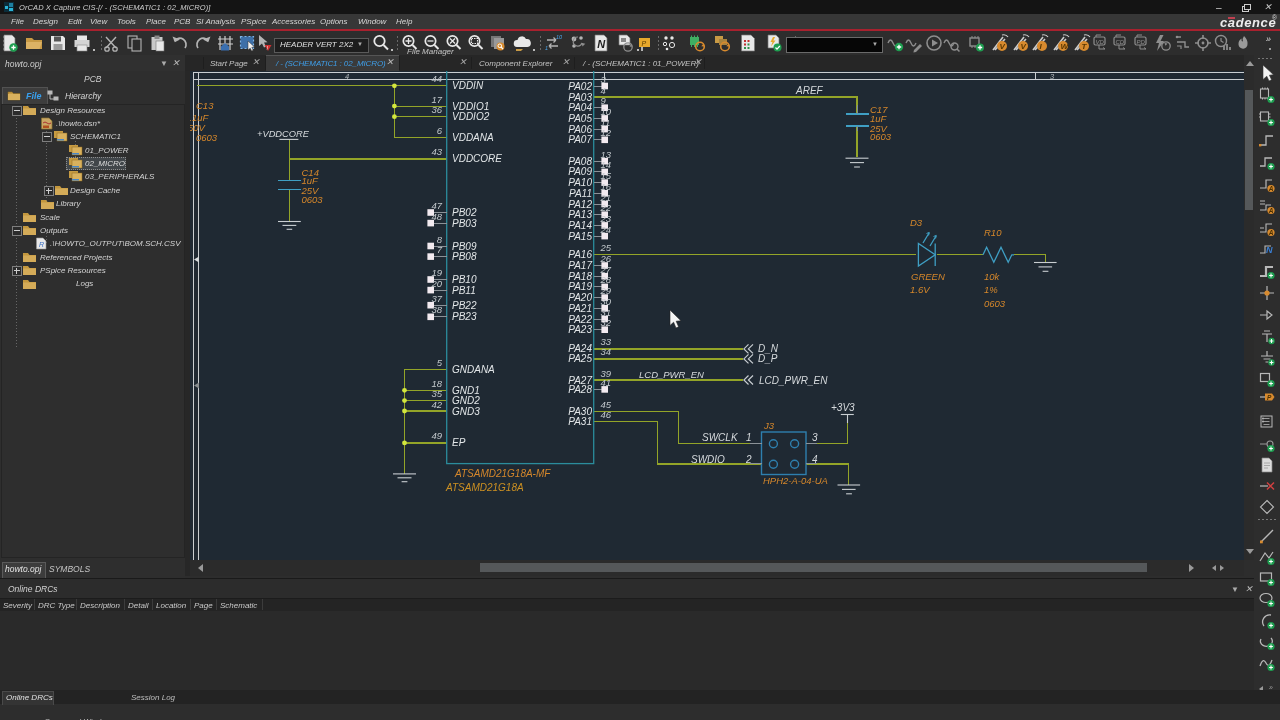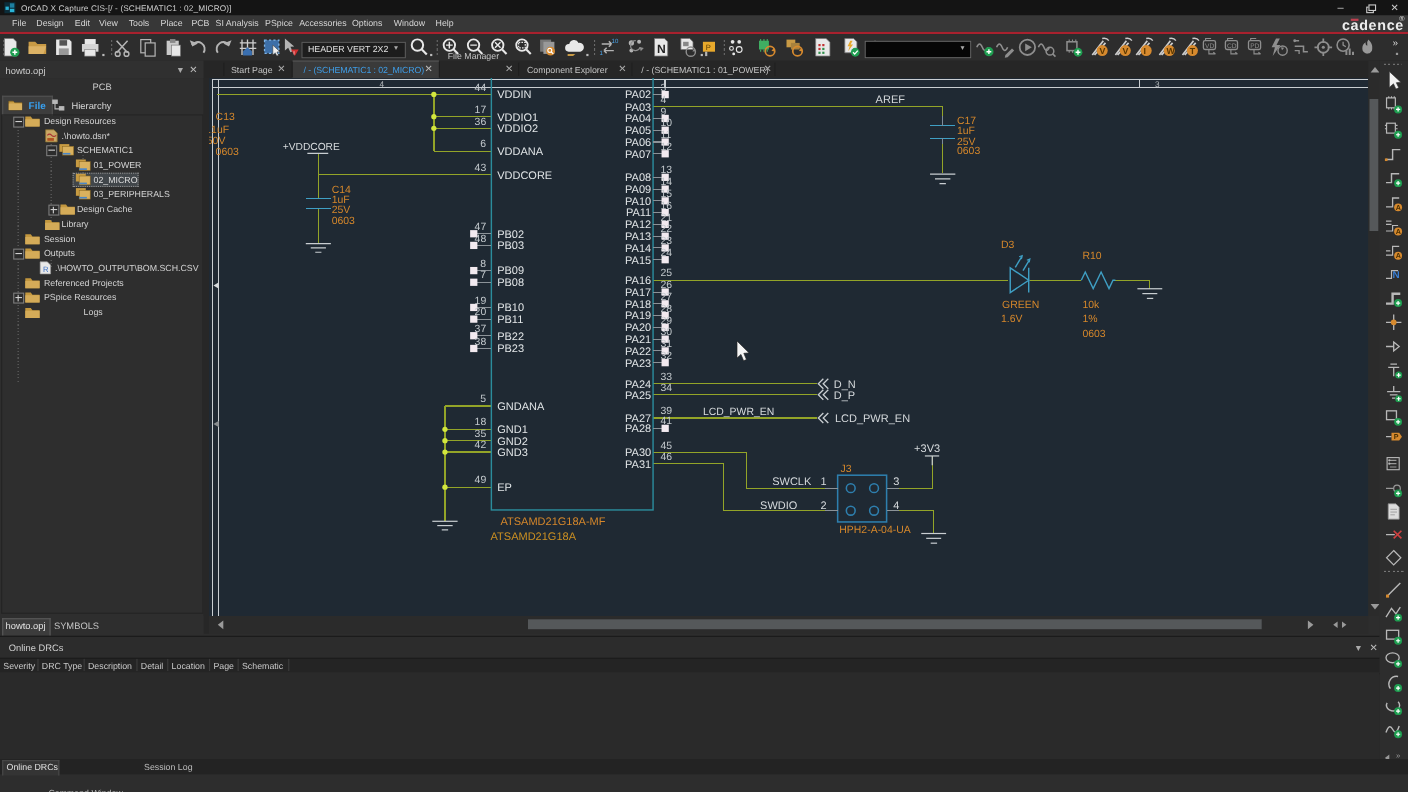--- a/index.html
+++ b/index.html
@@ -1,19 +1,19 @@
 <!DOCTYPE html>
 <html><head><meta charset="utf-8">
 <style>
   html,body{margin:0;padding:0;}
   body{width:1280px;height:720px;overflow:hidden;background:#2d2d2d;
        font-family:"Liberation Sans",sans-serif;-webkit-font-smoothing:antialiased;}
   .abs{position:absolute;}
   .txt{position:absolute;white-space:nowrap;line-height:1;}
-  #stage{position:relative;width:1280px;height:720px;}
+  #stage{position:relative;width:1280px;height:720px;font-style:italic;}
   svg{display:block;}
 </style></head>
 <body>
 <div id="stage">
 
 <div class="abs" style="left:0;top:0;width:1280px;height:14px;background:#141414;"></div>
 <div class="abs" style="left:4px;top:2px;width:10px;height:10px;background:#0c2d3a;">
   <div class="abs" style="left:1px;top:4px;width:3px;height:3px;background:#2ab3d6;"></div>
   <div class="abs" style="left:5px;top:1px;width:4px;height:4px;background:#1d7fa0;"></div>
   <div class="abs" style="left:5px;top:6px;width:4px;height:3px;background:#2ab3d6;"></div>
@@ -454,21 +454,21 @@
   </svg>
 
   <div class="txt" style="left:40px;top:36px;font-size:8px;color:#d4d4d4;">Design Resources</div>
   <div class="txt" style="left:56px;top:49px;font-size:8px;color:#d4d4d4;">.\howto.dsn*</div>
   <div class="txt" style="left:70px;top:62px;font-size:8px;color:#d4d4d4;">SCHEMATIC1</div>
   <div class="txt" style="left:85px;top:76px;font-size:8px;color:#d4d4d4;">01_POWER</div>
   <div class="txt" style="left:85px;top:89px;font-size:8px;color:#dedede;">02_MICRO</div>
   <div class="txt" style="left:85px;top:102px;font-size:8px;color:#d4d4d4;">03_PERIPHERALS</div>
   <div class="txt" style="left:70px;top:116px;font-size:8px;color:#d4d4d4;">Design Cache</div>
   <div class="txt" style="left:56px;top:129px;font-size:8px;color:#d4d4d4;">Library</div>
-  <div class="txt" style="left:40px;top:143px;font-size:8px;color:#d4d4d4;">Session</div>
+  <div class="txt" style="left:40px;top:143px;font-size:8px;color:#d4d4d4;">Scale</div>
   <div class="txt" style="left:40px;top:156px;font-size:8px;color:#d4d4d4;">Outputs</div>
   <div class="txt" style="left:50px;top:169px;font-size:8px;color:#d4d4d4;">.\HOWTO_OUTPUT\BOM.SCH.CSV</div>
   <div class="txt" style="left:40px;top:183px;font-size:8px;color:#d4d4d4;">Referenced Projects</div>
   <div class="txt" style="left:40px;top:196px;font-size:8px;color:#d4d4d4;">PSpice Resources</div>
   <div class="txt" style="left:40px;top:209px;font-size:8px;color:#d4d4d4;padding-left:36px;">Logs</div>
 </div>
 
 <div class="abs" style="left:185px;top:71px;width:5px;height:505px;background:#272727;"></div>
 
 <div class="abs" style="left:190px;top:71px;width:1054px;height:489px;background:#1f2933;" id="canvas">

